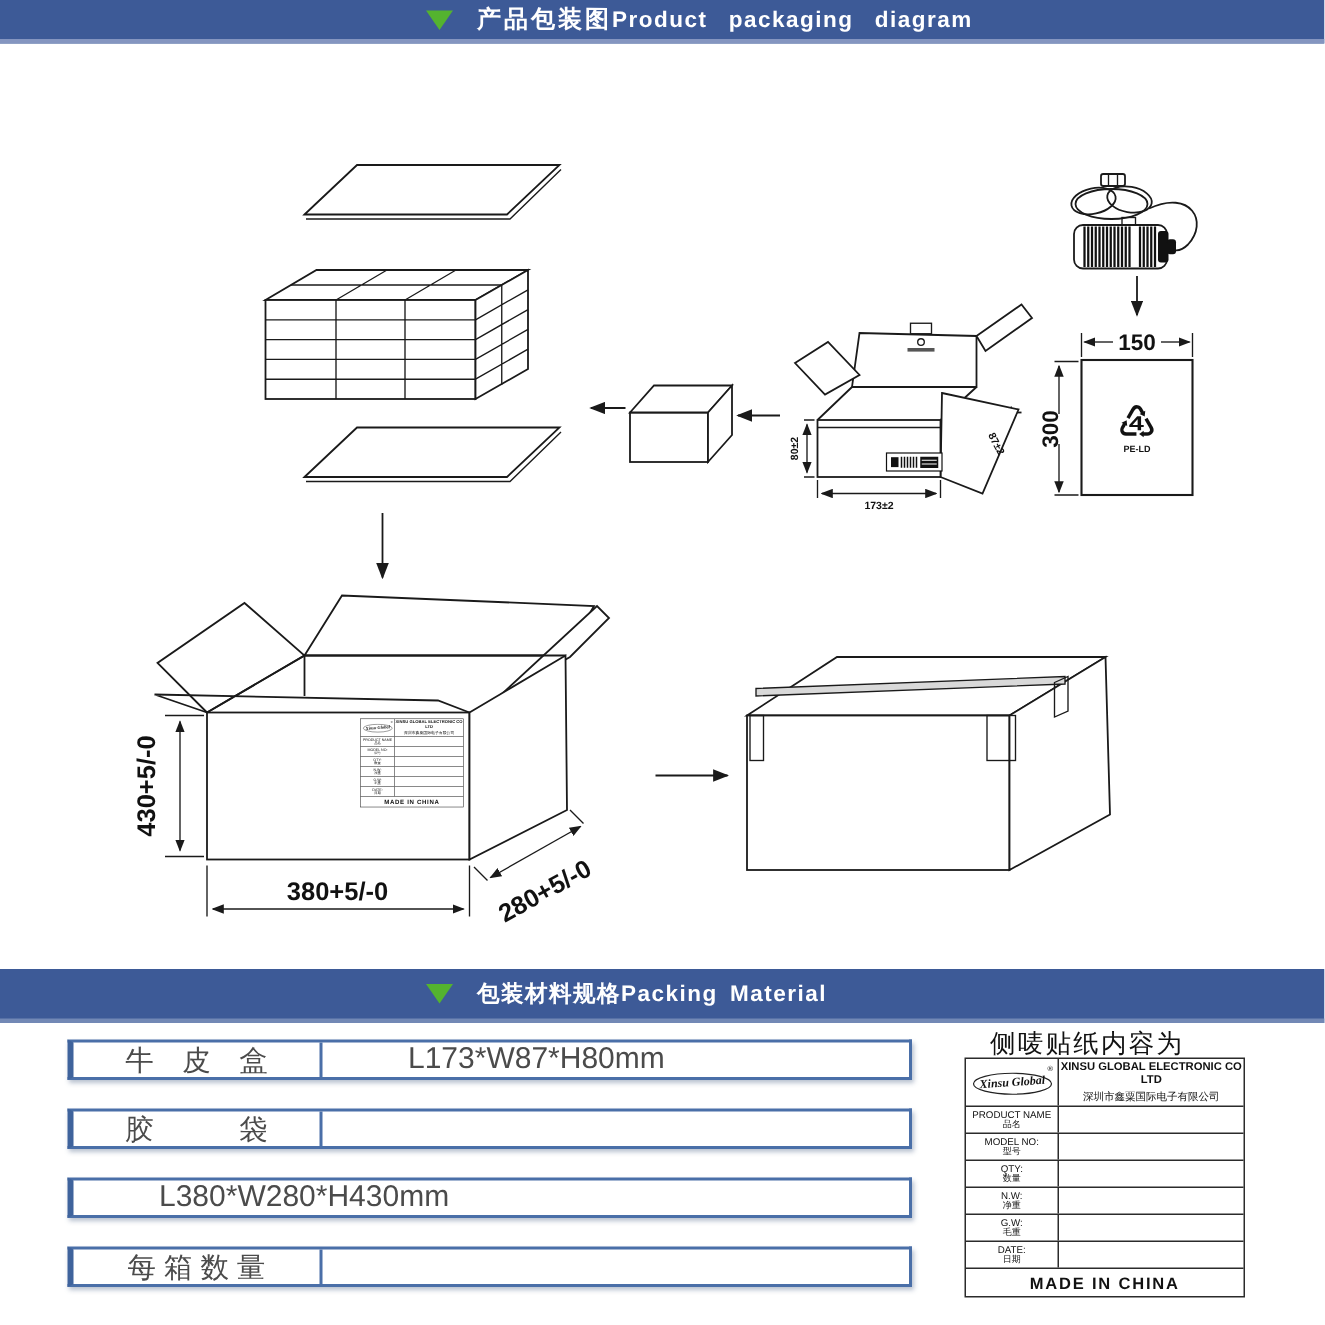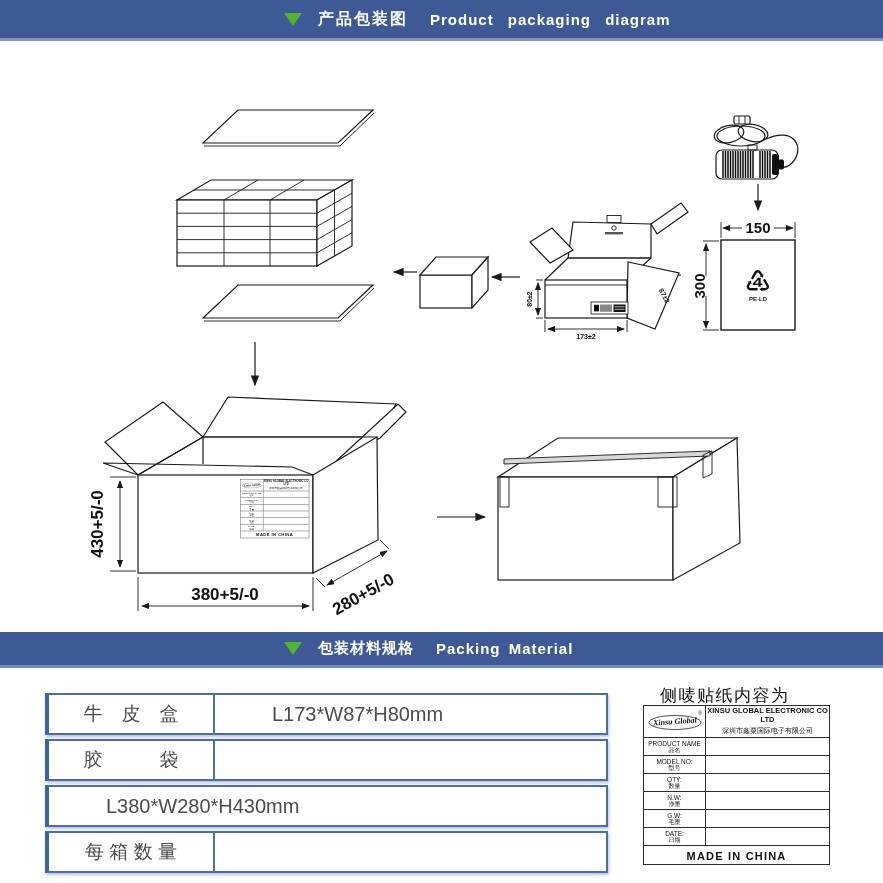--- a/index.html
+++ b/index.html
@@ -1,42 +1,42 @@
 <!DOCTYPE html>
 <html><head>
 <meta charset="utf-8">
 <style>
   * { margin:0; padding:0; box-sizing:border-box; }
   html,body { width:883px; height:883px; }
   body { position:relative; background:#fff; font-family:"Liberation Sans", sans-serif; overflow:hidden; }
 
   
   .bar { position:absolute; left:0; width:883px; background:#3d5a97; display:flex; align-items:center; }
-  .bar1 { top:0; height:41px; border-bottom:3px solid #8495c0; }
-  .bar2 { top:632px; height:36px; border-bottom:3px solid #7288b5; }
+  .bar1 { top:0; height:29px; border-bottom:3px solid #8495c0; }
+  .bar2 { top:646px; height:36px; border-bottom:3px solid #7288b5; }
   .tri { width:0; height:0; border-left:9px solid transparent; border-right:9px solid transparent;
          border-top:13px solid #54b32f; margin-left:284px; }
   .bar-cn { color:#fff; font-weight:bold; font-size:16px; letter-spacing:2px; margin-left:16px; }
-  .bar-en { color:#fff; font-weight:bold; font-size:15px; letter-spacing:1px; word-spacing:9px; margin-left:22px; }
+  .bar-en { color:#fff; font-weight:bold; font-size:15px; letter-spacing:1px; word-spacing:9px; }
   .bar2 .bar-cn { font-size:15px; letter-spacing:1px; }
   .bar2 .bar-en { word-spacing:3px; }
 
   
   #diagram { position:absolute; top:42px; left:0; }
   .ln { stroke:#1a1a1a; stroke-width:1.2; fill:none; }
   .fw { stroke:#1a1a1a; stroke-width:1.2; fill:#ffffff; }
   .thin { stroke:#1a1a1a; stroke-width:0.9; fill:none; }
   .dim { font:600 17px "Liberation Sans", sans-serif; fill:#111; }
   .dim-md { font:bold 15px "Liberation Sans", sans-serif; fill:#111; }
   .dim-xs { font:bold 7px "Liberation Sans", sans-serif; fill:#111; }
   .bag-abbr { font:bold 6px "Liberation Sans", sans-serif; fill:#111; }
   .recycle { font:30px "DejaVu Sans", sans-serif; fill:#111; }
 
   
-  .spec-row { position:absolute; left:45px; width:563px; height:42px; background:#fff;
+  .spec-row { position:absolute; left:45px; width:563px; height:27px; background:#fff;
               border:2px solid #4a6fa8; border-left:4px solid #3f639c; display:flex;
               box-shadow:1px 2px 3px rgba(100,120,150,.45); }
   .spec-label { width:166px; display:flex; align-items:center; justify-content:center;
                 font-size:19px; color:#4b4b4b; border-right:2px solid #4a6fa8; white-space:pre; }
   .spec-value { flex:1; display:flex; align-items:center; padding-left:28px; font-size:20px; color:#4b4b4b;margin-left:29px; }
 
   
   .sticker-title { position:absolute; left:660px; top:684px; font:17px "Liberation Serif", serif;
                    color:#111; letter-spacing:1.5px; }
   .sticker { width:187px; height:160px; background:#fff; border:1.2px solid #2b2b2b; color:#111; }

